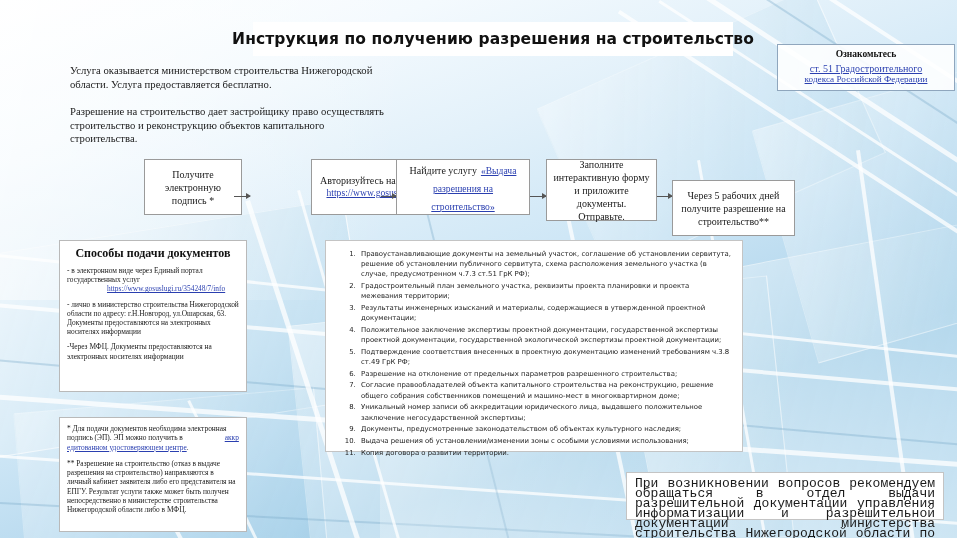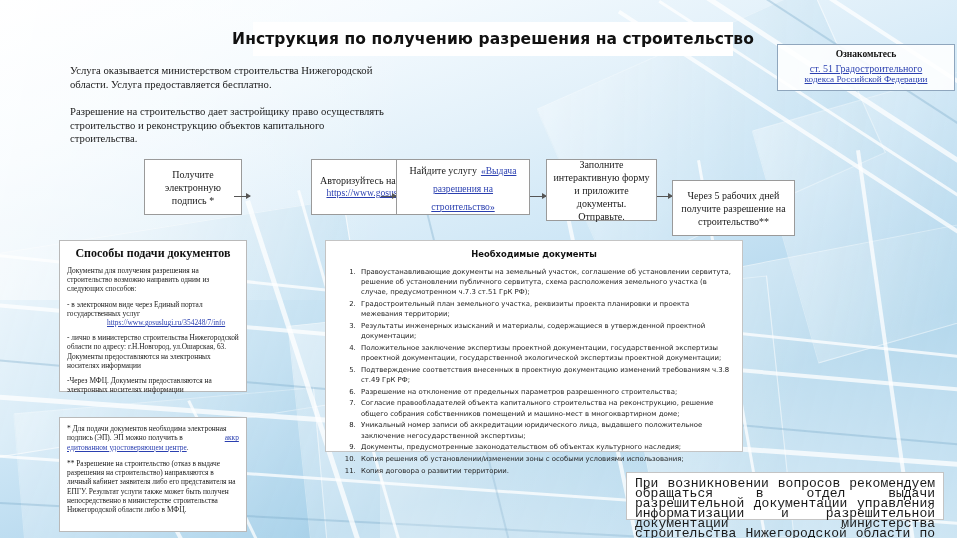--- a/index.html
+++ b/index.html
@@ -328,49 +328,47 @@
     </div>
     <div class="arrow" style="left:657px; top:196px; width:15px;"></div>
 
     <div class="flow-box" style="left:672px; top:159px; width:123px; height:56px;margin-top:21px;">
       <span class="ft">Через 5 рабочих дней получите разрешение на строительство**</span>
     </div>
   </div>
 
   <div id="ways-box">
     <div id="ways-title">Способы подачи документов</div>
-    <p>Документы для получения разрешения на строительство возможно направить одним из следующих способов:</p>
     <p>
       <span>- в электронном виде через Единый портал государственных услуг</span><br>
       <span class="inline-link">https://www.gosuslugi.ru/354248/7/info</span>
     </p>
     <p>- лично в министерство строительства Нижегородской области по адресу: г.Н.Новгород, ул.Ошарская, 63. Документы предоставляются на электронных носителях информации</p>
     <p>-Через МФЦ. Документы предоставляются на электронных носителях информации</p>
   </div>
 
   <div id="foot-box">
     <p>
       <span>* Для подачи документов необходима электронная подпись (ЭП). ЭП можно получить в </span><span class="inline-link">аккредитованном удостоверяющем центре</span><span>.</span>
     </p>
     <p>** Разрешение на строительство (отказ в выдаче разрешения на строительство) направляются в личный кабинет заявителя либо его представителя на ЕПГУ. Результат услуги также может быть получен непосредственно в министерстве строительства Нижегородской области либо в МФЦ.</p>
   </div>
 
   <div id="docs-box">
-    <div id="docs-title">Необходимые документы</div>
     <ol id="docs-list">
       <li>Правоустанавливающие документы на земельный участок, соглашение об установлении сервитута, решение об установлении публичного сервитута, схема расположения земельного участка (в случае, предусмотренном ч.7.3 ст.51 ГрК РФ);</li>
       <li>Градостроительный план земельного участка, реквизиты проекта планировки и проекта межевания территории;</li>
       <li>Результаты инженерных изысканий и материалы, содержащиеся в утвержденной проектной документации;</li>
       <li>Положительное заключение экспертизы проектной документации, государственной экспертизы проектной документации, государственной экологической экспертизы проектной документации;</li>
       <li>Подтверждение соответствия внесенных в проектную документацию изменений требованиям ч.3.8 ст.49 ГрК РФ;</li>
       <li>Разрешение на отклонение от предельных параметров разрешенного строительства;</li>
       <li>Согласие правообладателей объекта капитального строительства на реконструкцию, решение общего собрания собственников помещений и машино-мест в многоквартирном доме;</li>
       <li>Уникальный номер записи об аккредитации юридического лица, выдавшего положительное заключение негосударственной экспертизы;</li>
       <li>Документы, предусмотренные законодательством об объектах культурного наследия;</li>
-      <li>Копия решения об установлении/изменении зоны с особыми условиями использования;</li>
+      <li>Выдача решения об установлении/изменении зоны с особыми условиями использования;</li>
       <li>Копия договора о развитии территории.</li>
     </ol>
   </div>
 
   <div id="contact-box">
     <p>При возникновении вопросов рекомендуем обращаться в отдел выдачи разрешительной документации управления информатизации и разрешительной документации министерства строительства Нижегородской области по тел.(831)462-22-22</p>
   </div>
 
 </div>
 

